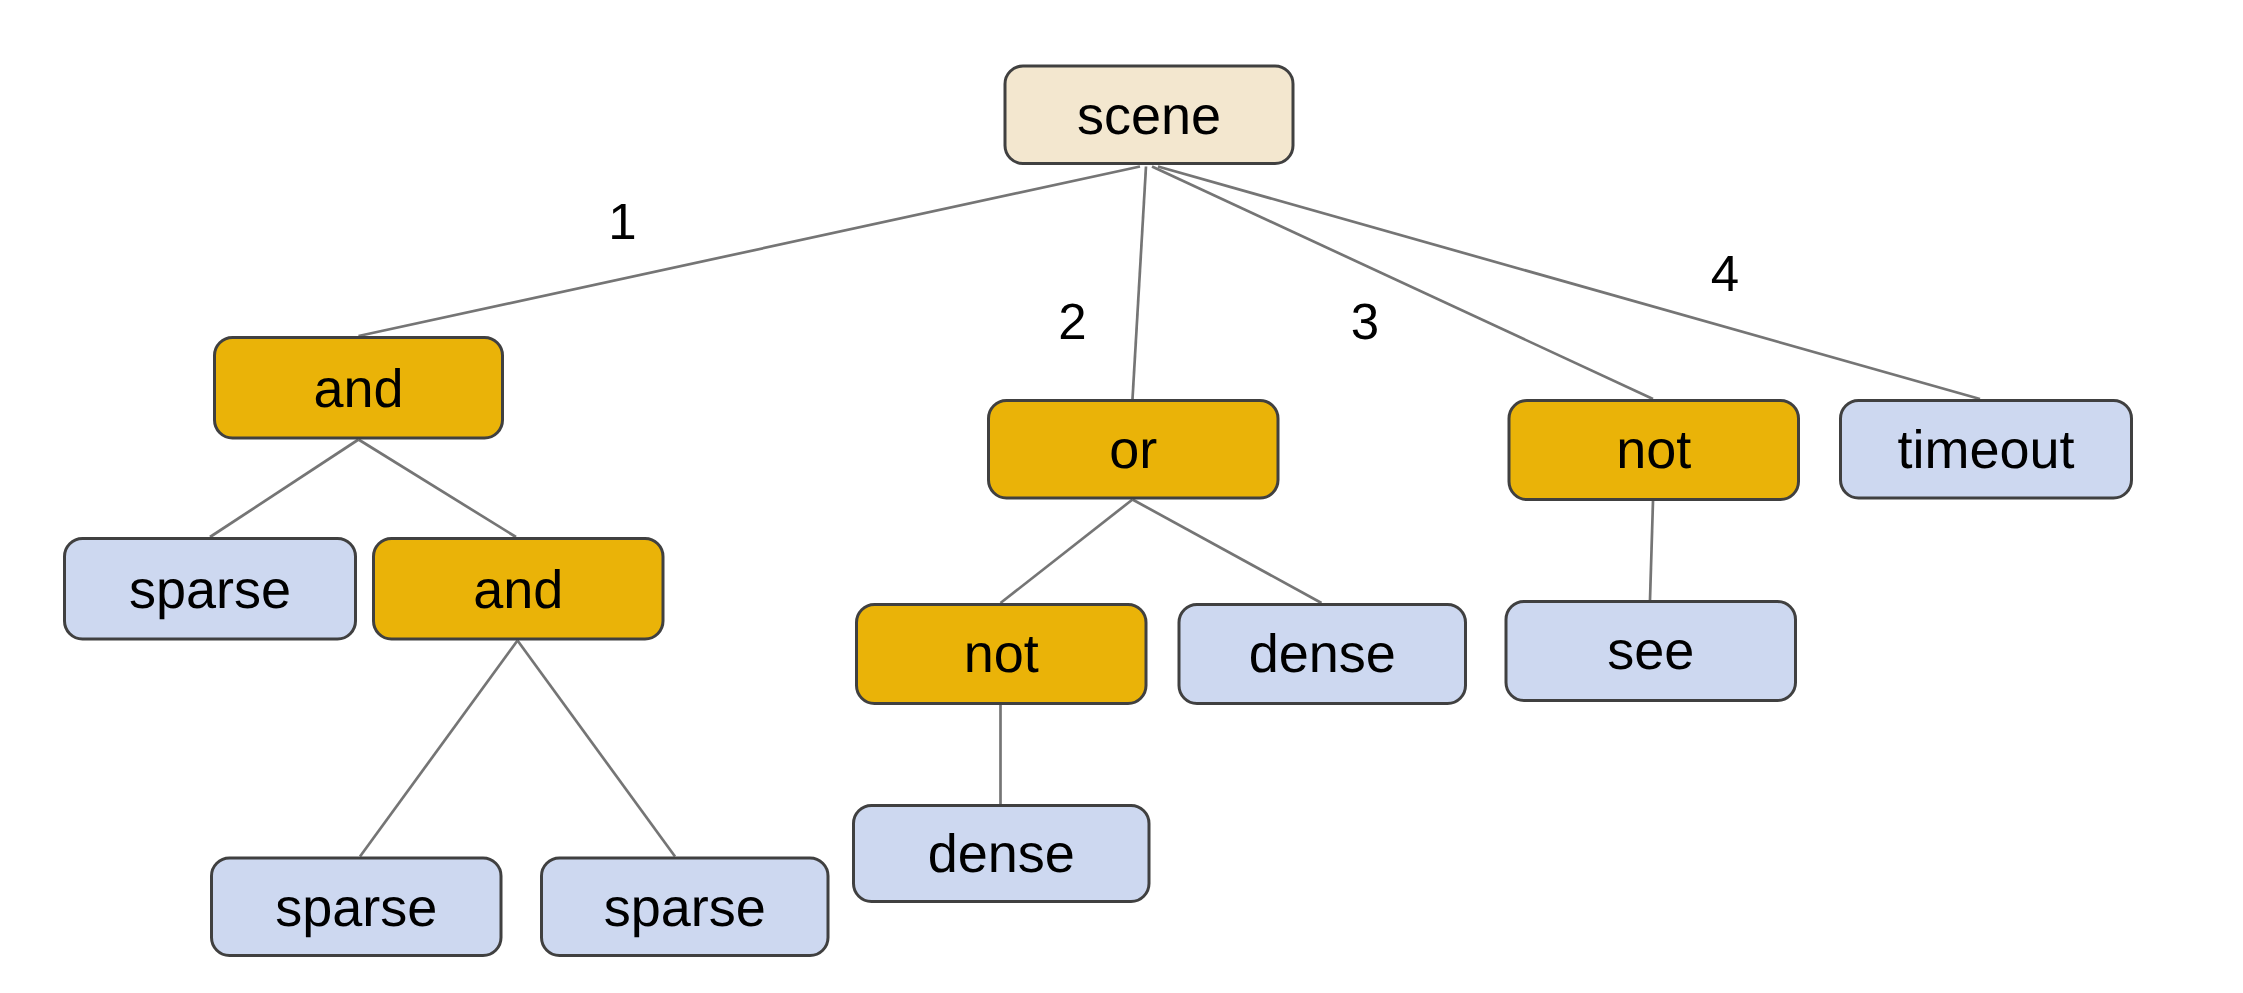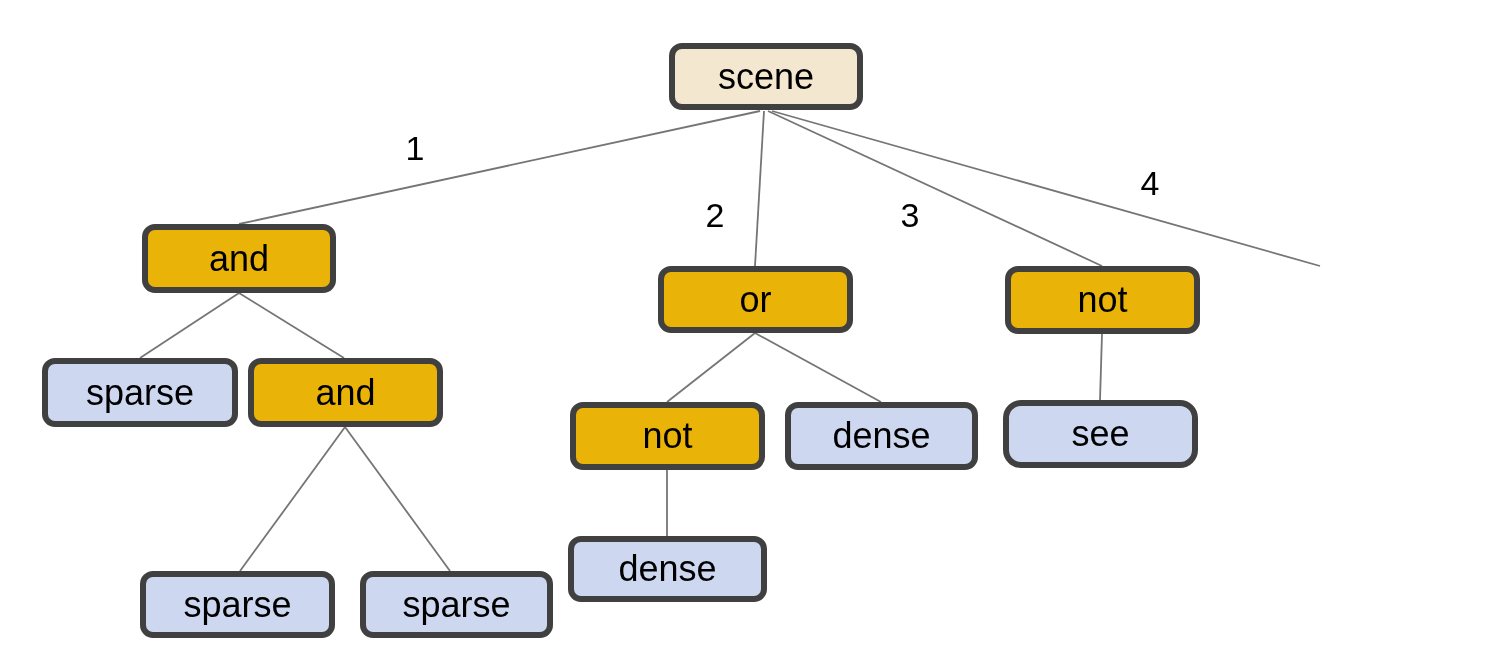--- a/index.html
+++ b/index.html
@@ -23,21 +23,21 @@
     height: 662px;
     pointer-events: none;
   }
   .edges-layer line {
     stroke: #757575;
     stroke-width: 1.8;
   }
   .node {
     position: absolute;
     box-sizing: border-box;
-    border: 6px solid #404040;
+    border: 2px solid #404040;
     border-radius: 13px;
     display: flex;
     align-items: center;
     justify-content: center;
     font-size: 36px;
     color: #000000;
     line-height: 1;
     white-space: nowrap;
   }
   .node.root { background: #f3e7cf; }
@@ -47,21 +47,21 @@
   
   .n-scene    { left: 669px;  top: 43px;  width: 194px; height: 67px; }
   .n-and1     { left: 142px;  top: 224px; width: 194px; height: 69px; }
   .n-or1      { left: 658px;  top: 266px; width: 195px; height: 67px; }
   .n-not1     { left: 1005px; top: 266px; width: 195px; height: 68px; }
   .n-timeout  { left: 1226px; top: 266px; width: 196px; height: 67px; }
   .n-sparse1  { left: 42px;   top: 358px; width: 196px; height: 69px; }
   .n-and2     { left: 248px;  top: 358px; width: 195px; height: 69px; }
   .n-not2     { left: 570px;  top: 402px; width: 195px; height: 68px; }
   .n-dense1   { left: 785px;  top: 402px; width: 193px; height: 68px; }
-  .n-see      { left: 1003px; top: 400px; width: 195px; height: 68px; border-radius: 18px; }
+  .n-see      { left: 1003px; top: 400px; width: 195px; height: 68px; }
   .n-sparse2  { left: 140px;  top: 571px; width: 195px; height: 67px; }
   .n-sparse3  { left: 360px;  top: 571px; width: 193px; height: 67px; }
   .n-dense2   { left: 568px;  top: 536px; width: 199px; height: 66px; }
 
   .edge-label {
     position: absolute;
     transform: translate(-50%, -50%);
     font-size: 34px;
     color: #000000;
     line-height: 1;
@@ -88,20 +88,21 @@
     <line x1="755" y1="333" x2="667" y2="402"></line>
     <line x1="755" y1="333" x2="881" y2="402"></line>
     <line x1="667" y1="470" x2="667" y2="536"></line>
     <line x1="1102" y1="334" x2="1100" y2="400"></line>
   </svg>
 
   <div class="node root n-scene">scene</div>
   <div class="node op   n-and1">and</div>
   <div class="node op   n-or1">or</div>
   <div class="node op   n-not1">not</div>
+  <div class="node leaf n-timeout">timeout</div>
   <div class="node leaf n-sparse1">sparse</div>
   <div class="node op   n-and2">and</div>
   <div class="node op   n-not2">not</div>
   <div class="node leaf n-dense1">dense</div>
   <div class="node leaf n-see">see</div>
   <div class="node leaf n-sparse2">sparse</div>
   <div class="node leaf n-sparse3">sparse</div>
   <div class="node leaf n-dense2">dense</div>
 
   <span class="edge-label el-1">1</span>

